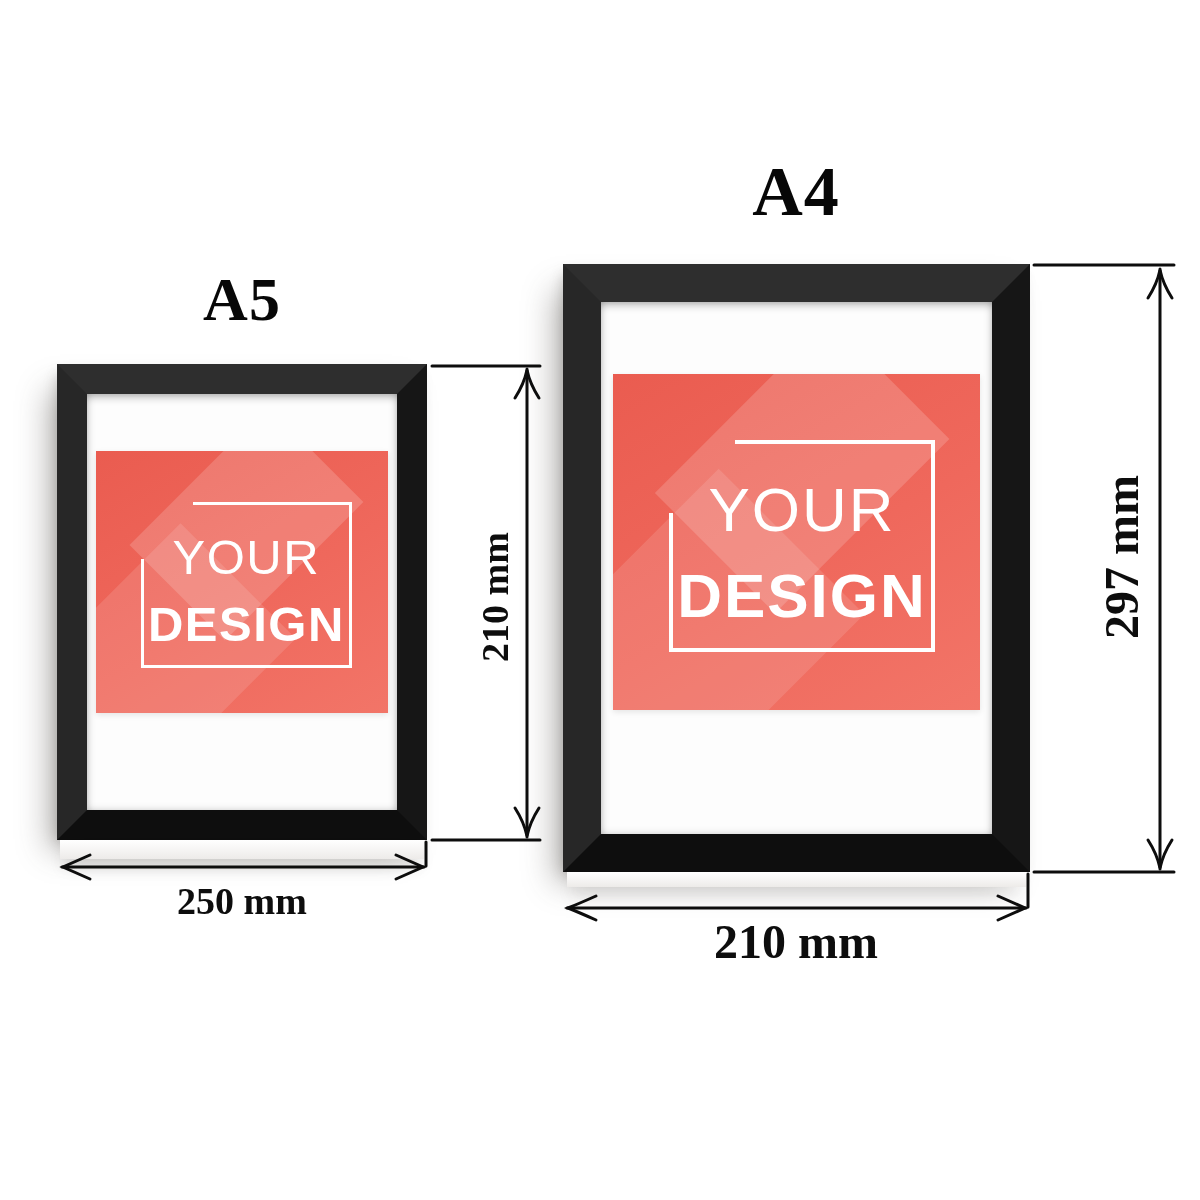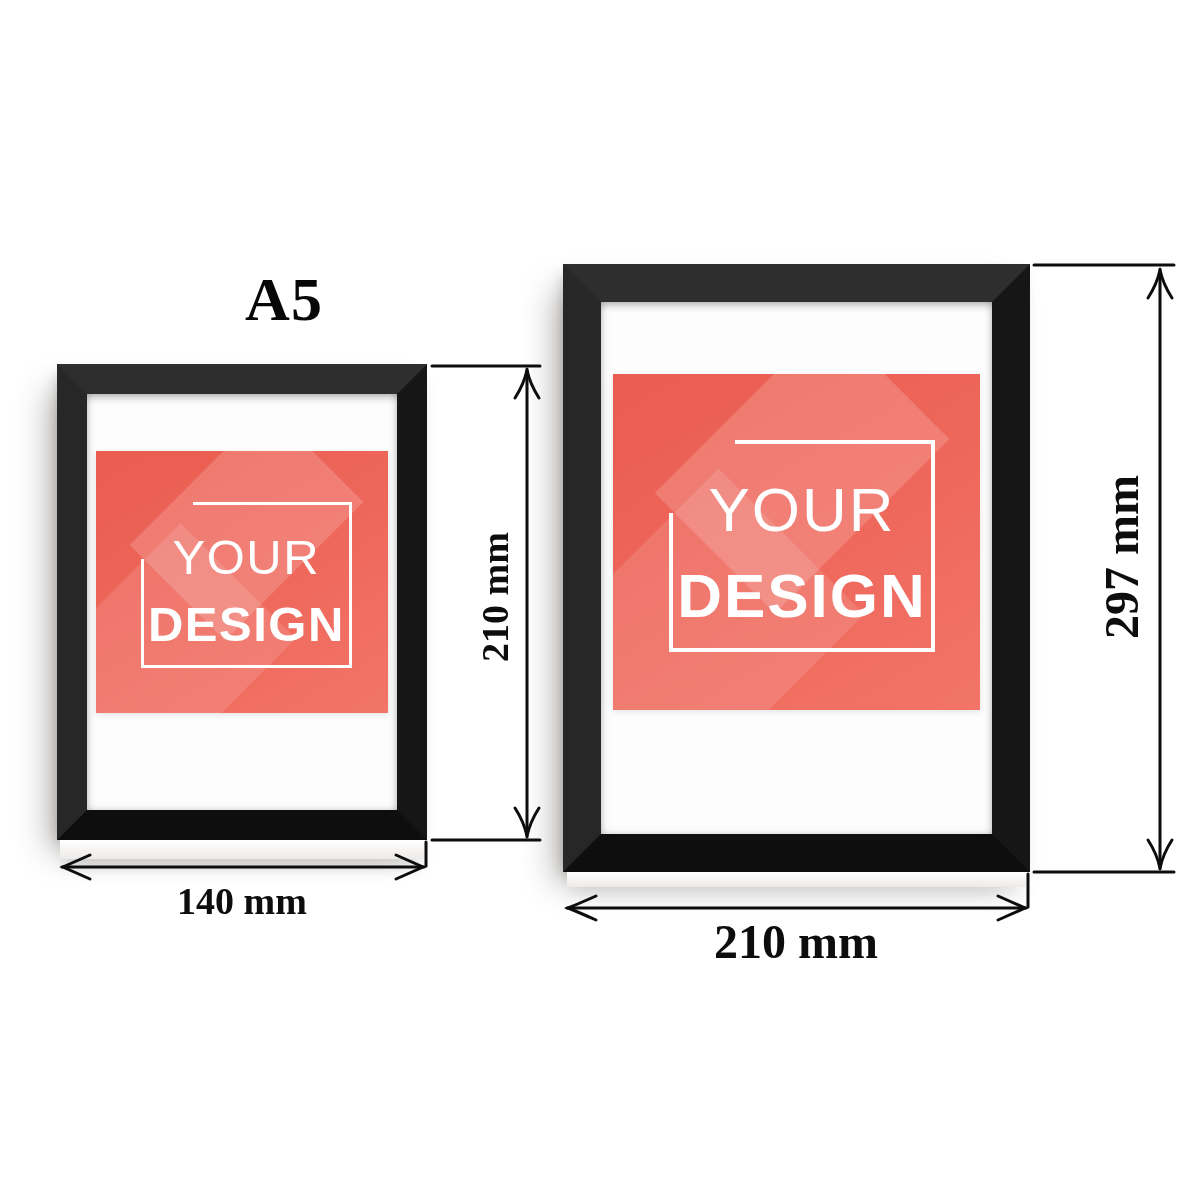--- a/index.html
+++ b/index.html
@@ -2,21 +2,21 @@
 <html><head>
 <meta charset="utf-8">
 <style>
   html,body{margin:0;padding:0;background:#ffffff;}
   #stage{position:relative;width:1200px;height:1200px;background:#ffffff;overflow:hidden;
          font-family:"Liberation Serif","DejaVu Serif",serif;}
 
   
   .size-title{position:absolute;transform:translate(-50%,-50%);font-weight:700;color:#070707;
               letter-spacing:1px;white-space:nowrap;}
-  .size-title.a5{left:242px;top:299px;font-size:62px;margin-left:42px;}
+  .size-title.a5{left:242px;top:299px;font-size:62px;}
   .size-title.a4{left:796px;top:192px;font-size:70px;}
 
   
   .pframe{position:absolute;box-sizing:border-box;background:#fdfdfd;
           border-style:solid;
           border-color:#2e2e2e #161616 #0e0e0e #272727;
           box-shadow:-16px 18px 30px -8px rgba(70,65,60,0.40),
                      -4px 6px 12px -4px rgba(70,65,60,0.28);}
   .pframe.a5{left:57px;top:364px;width:370px;height:476px;border-width:30px;}
   .pframe.a4{left:563px;top:264px;width:467px;height:608px;border-width:38px;}
@@ -70,20 +70,21 @@
 
   svg.dims{position:absolute;inset:0;pointer-events:none;}
   svg.dims path{stroke:#0d0d0d;stroke-width:3;fill:none;stroke-linecap:round;}
 </style>
 </head>
 <body>
 
 <div id="stage">
 
   <div class="size-title a5">A5</div>
+  <div class="size-title a4">A4</div>
 
   <div class="pframe a5">
     <div class="mat">
       <div class="art">
         <i class="facet fa"></i>
         <i class="facet fb"></i>
         <div class="ol t"></div>
         <div class="ol r"></div>
         <div class="ol b"></div>
         <div class="ol l"></div>
@@ -137,17 +138,17 @@
 
     <g>
       <path d="M567 908 H1026"></path>
       <path d="M1028 874 V907"></path>
       <path d="M596 896 Q578 904 568 908 Q578 912 596 920"></path>
       <path d="M998 896 Q1016 904 1025 908 Q1016 912 998 920"></path>
     </g>
   </svg>
 
   <div class="dim-label vert s38 lbl-a5-h">210 mm</div>
-  <div class="dim-label s38 lbl-a5-w">140 mm</div>
+  <div class="dim-label s38 lbl-a5-w">250 mm</div>
   <div class="dim-label vert s48 lbl-a4-h">297 mm</div>
   <div class="dim-label s48 lbl-a4-w">210 mm</div>
 
 </div>
 
 </body></html>

